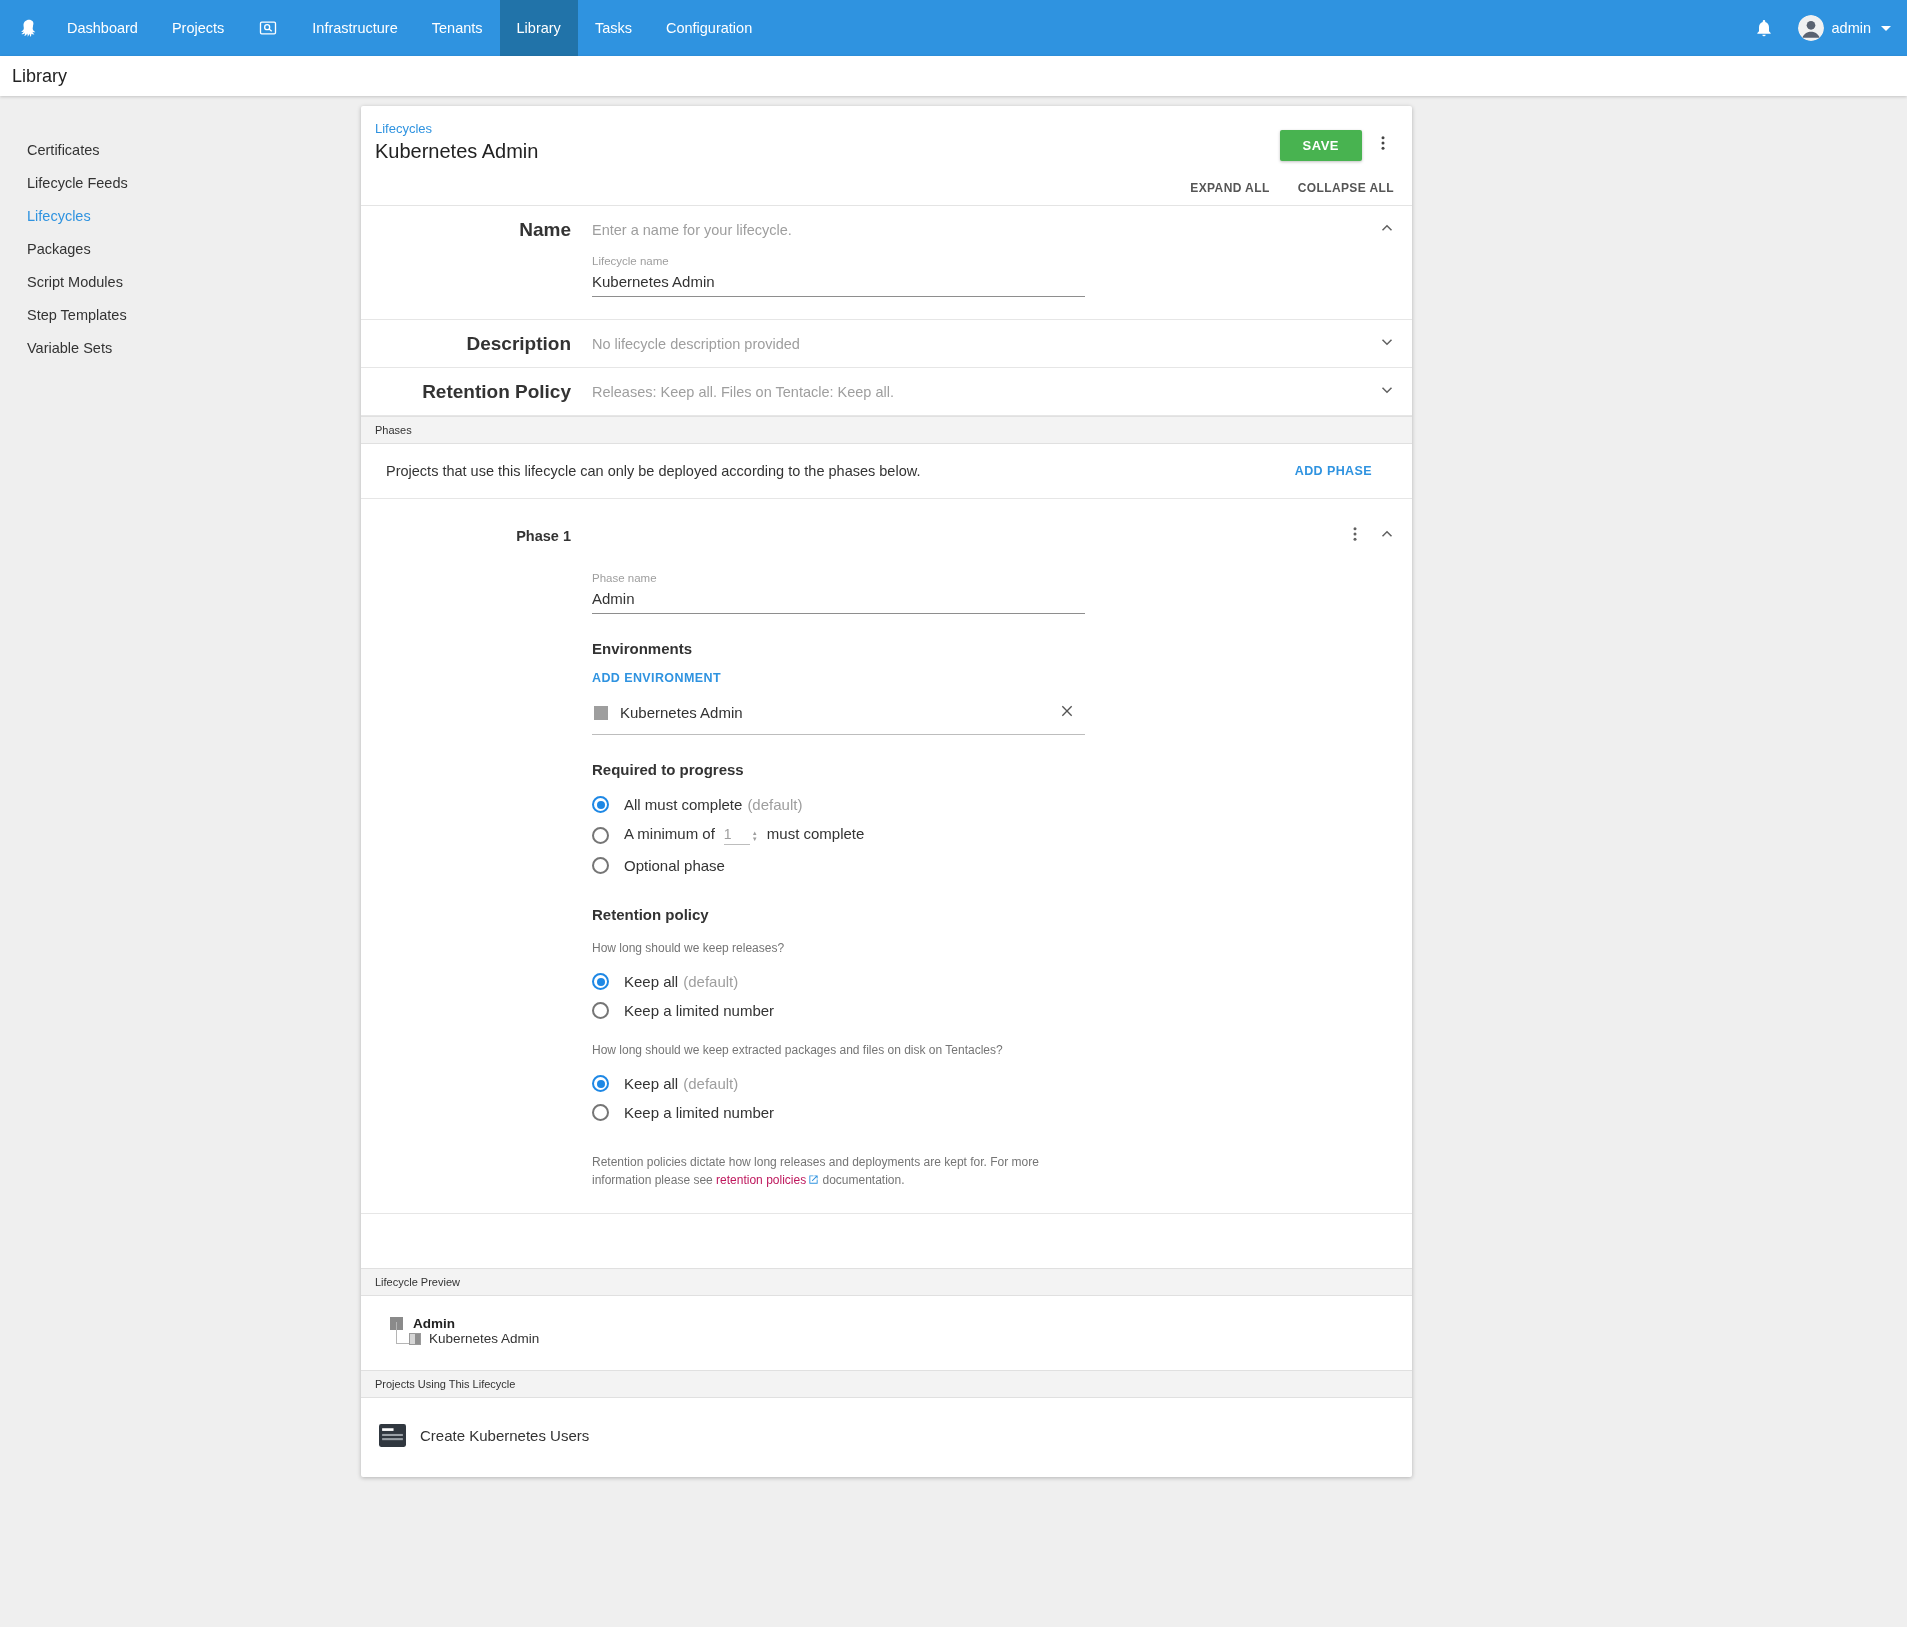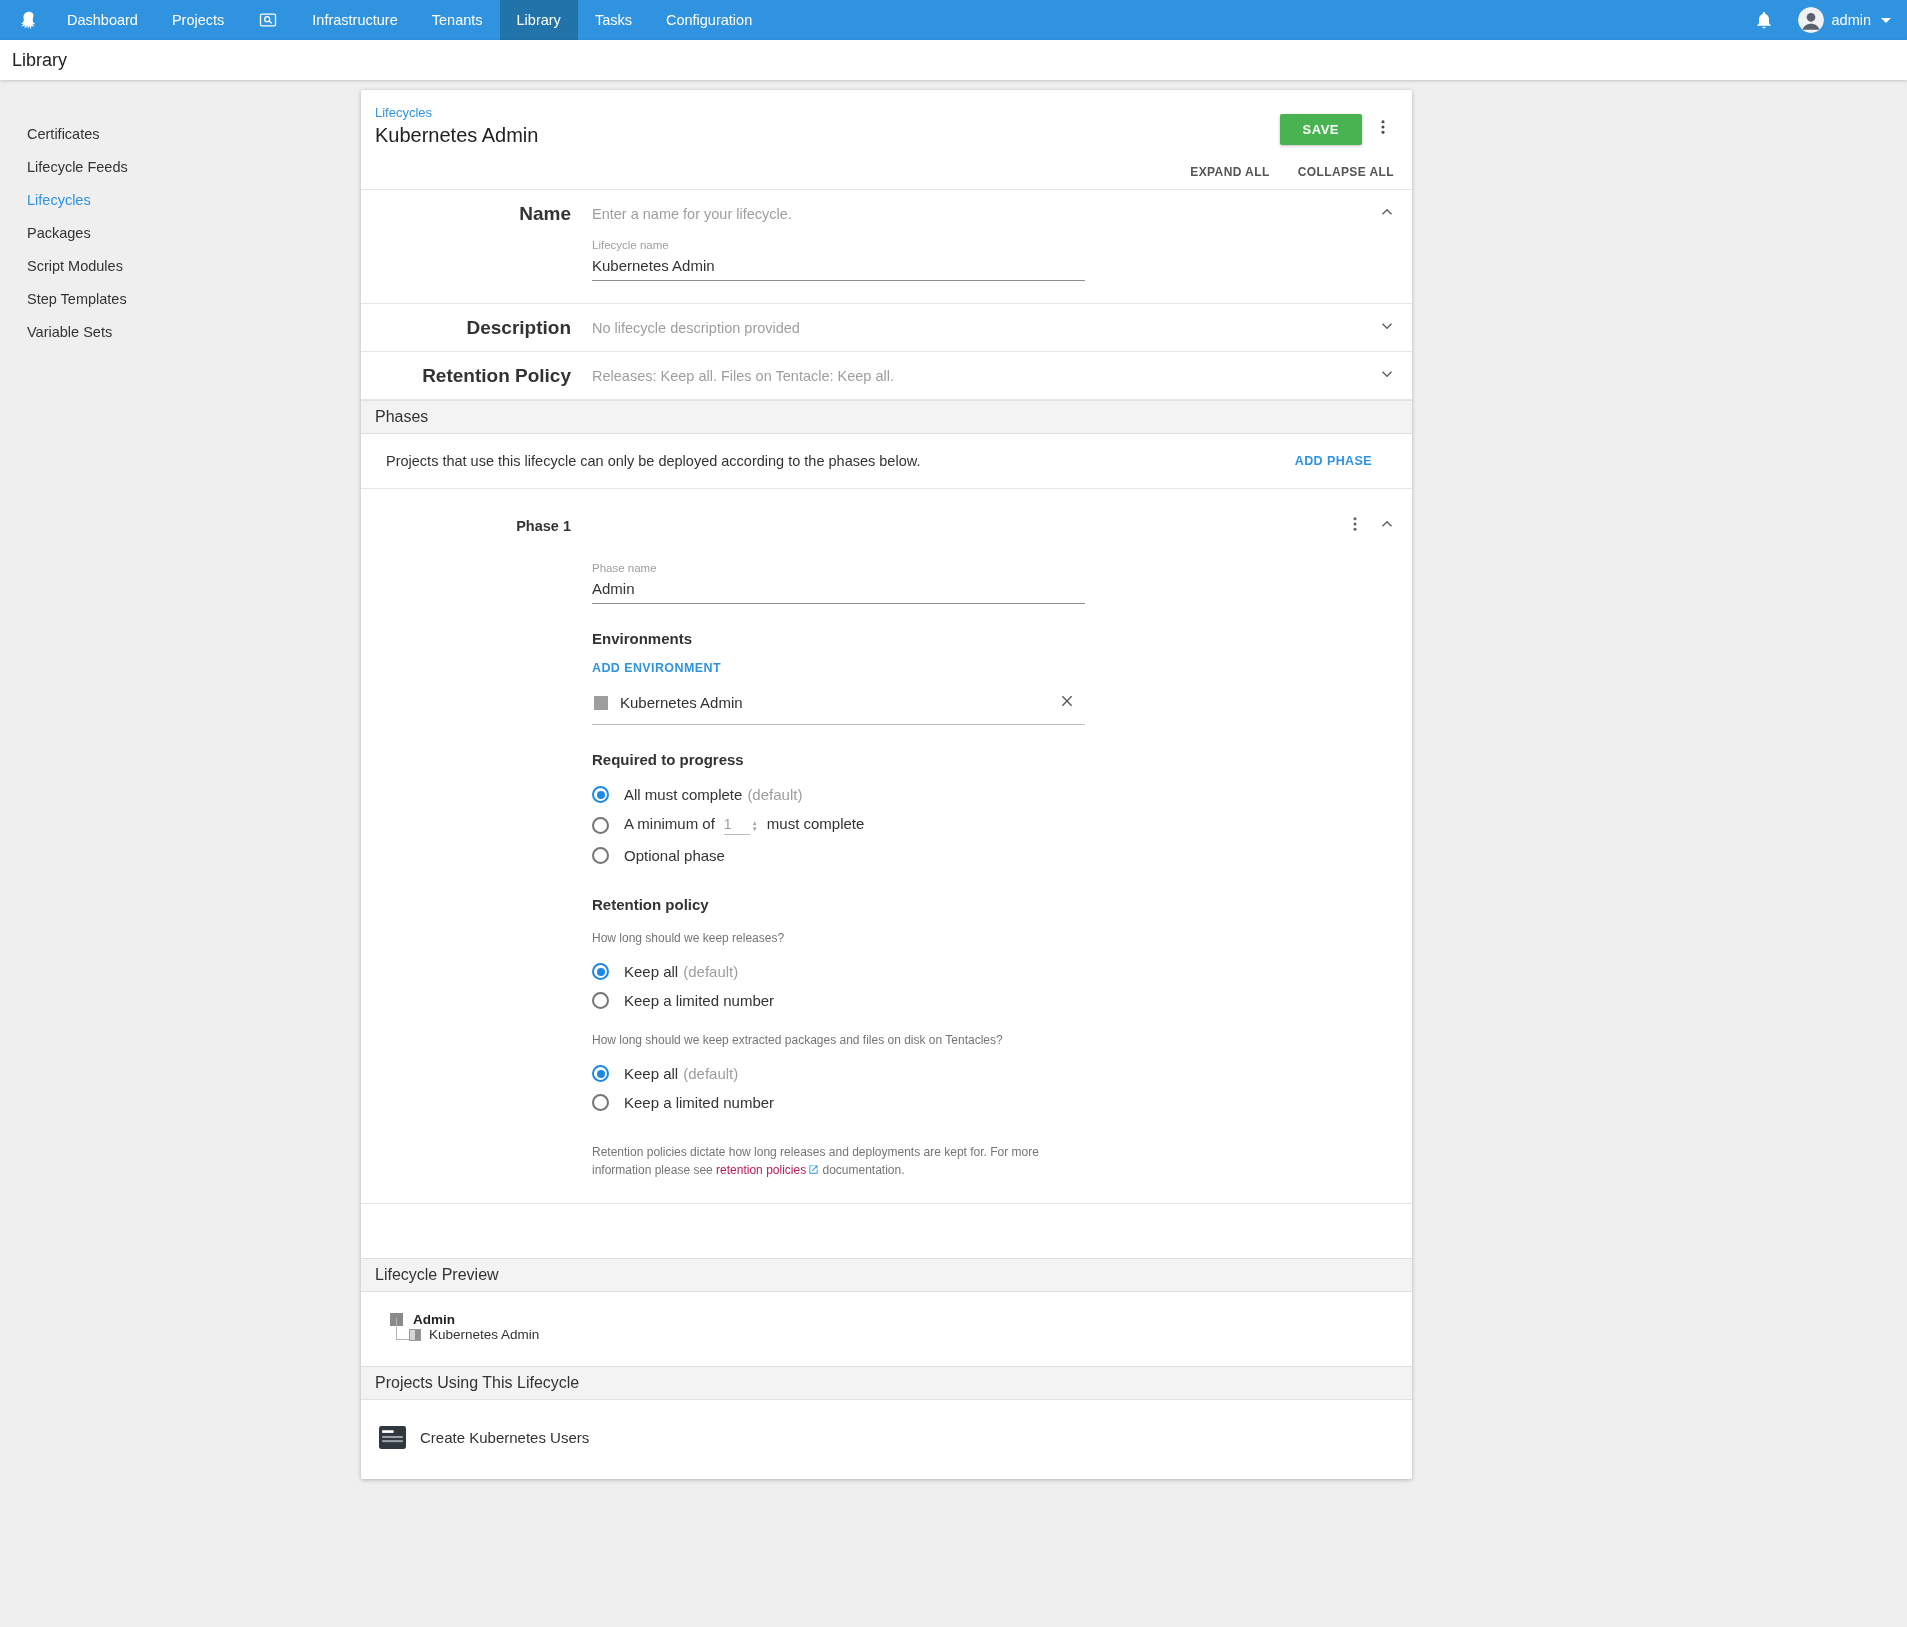--- a/index.html
+++ b/index.html
@@ -7,21 +7,21 @@
   body {
     font-family:"Liberation Sans", sans-serif;
     background:#efefef;
     color:#333;
     font-size:14px;
   }
   button { font-family:inherit; }
 
   
   .topnav {
-    height:40px; background:#2f93e0; display:flex; align-items:stretch;
+    height:56px; background:#2f93e0; display:flex; align-items:stretch;
     justify-content:space-between; color:#fff;
   }
   .nav-left, .nav-right { display:flex; align-items:stretch; }
   .brand { display:flex; align-items:center; padding:0 10px 0 18px; cursor:pointer; }
   .brand svg { width:22px; height:22px; }
   .nav-item {
     display:flex; align-items:center; padding:0 17px; font-size:14.5px;
     color:#fff; text-decoration:none; cursor:pointer; white-space:nowrap;
   }
   .nav-item.active { background:#2173a9; }
@@ -85,21 +85,21 @@
   .text-field { width:493px; }
   .text-field label { display:block; font-size:11.5px; color:#9e9e9e; margin-bottom:4px; }
   .text-field input {
     width:100%; border:none; border-bottom:1px solid #8e8e8e; font-size:15px; color:#333;
     padding:2px 0 6px; outline:none; background:transparent; font-family:inherit;
   }
 
   
   .section-bar {
     background:#f3f3f3; border-top:1px solid #e0e0e0; border-bottom:1px solid #e0e0e0;
-    padding:7px 14px; font-size:16px; color:#333;
+    padding:7px 14px; font-size:11px; color:#333;
   }
 
   .phases-intro { display:flex; align-items:center; justify-content:space-between;
     padding:19px 40px 19px 25px; border-bottom:1px solid #e6e6e6; }
   .phases-intro p { font-size:14.5px; color:#333; }
   .text-button { background:none; border:none; color:#2f93e0; font-size:12.5px; font-weight:700;
     letter-spacing:.4px; cursor:pointer; white-space:nowrap; }
 
   
   .phase-panel { border-bottom:1px solid #e6e6e6; padding-bottom:24px; }

